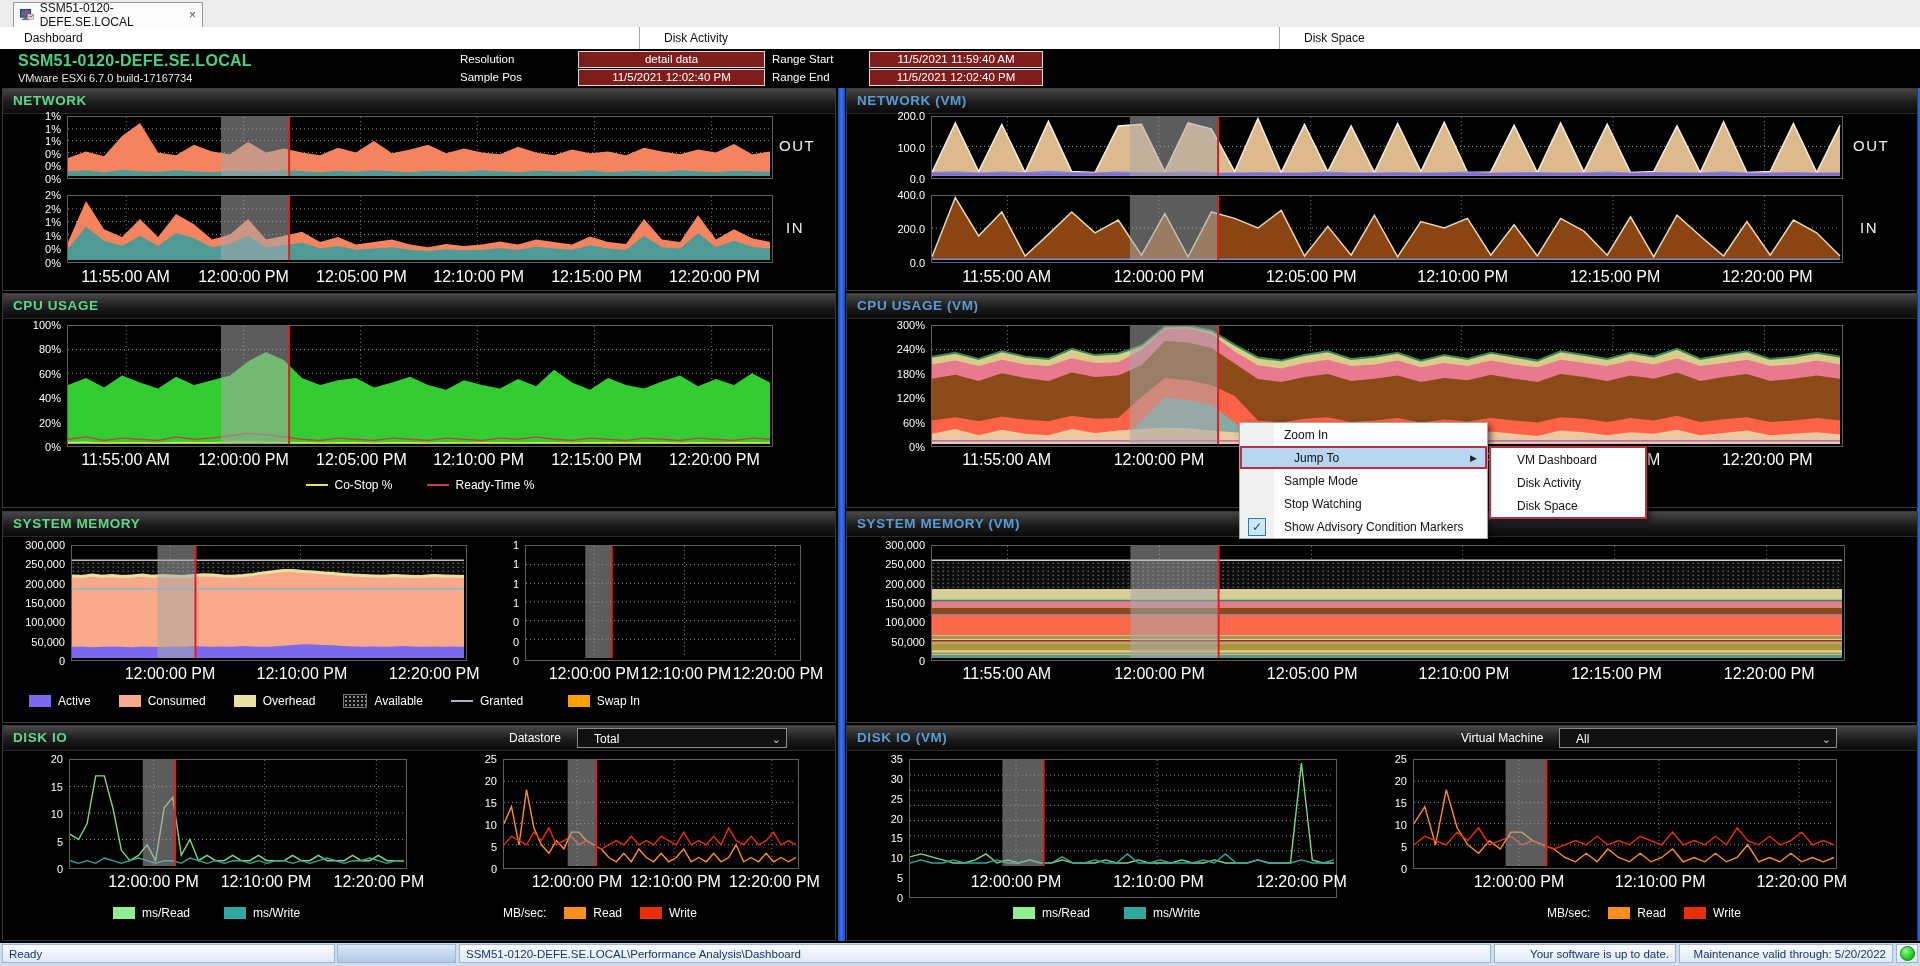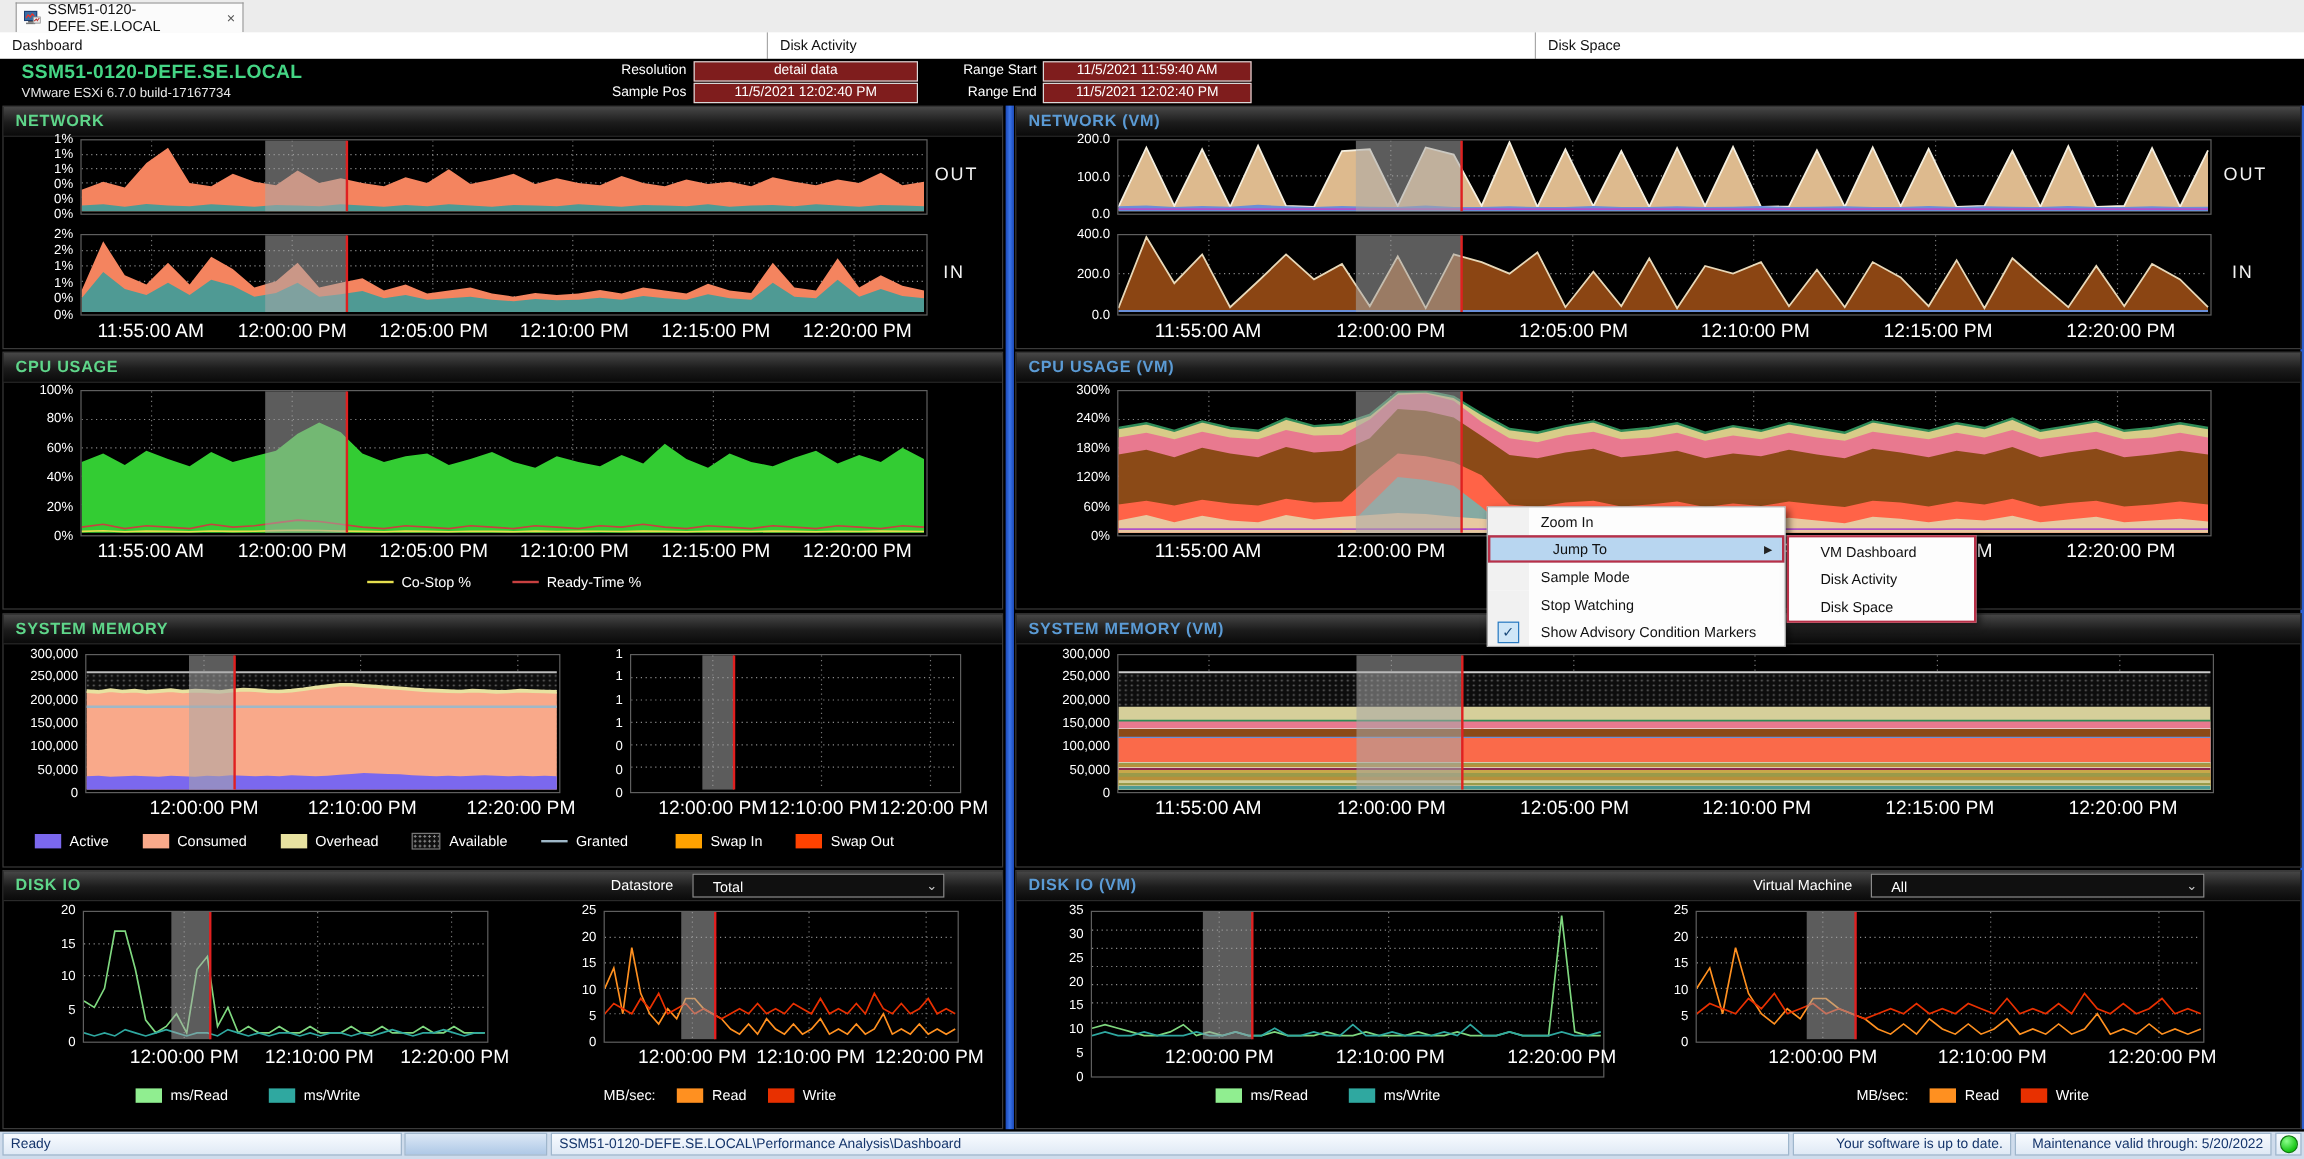--- a/index.html
+++ b/index.html
@@ -5,26 +5,26 @@
   html,body{margin:0;padding:0;background:#000;width:1920px;height:966px;overflow:hidden;
     font-family:"Liberation Sans",sans-serif;-webkit-font-smoothing:antialiased;}
   .abs{position:absolute;}
   
   #tabbar{left:0;top:0;width:1920px;height:27px;background:#ececec;border-bottom:1px solid #c8c8c8;}
   #doc-tab{left:13px;top:2px;width:190px;height:25px;background:#fbfbfb;border:1px solid #9a9a9a;border-bottom:none;
     display:flex;align-items:center;gap:6px;padding:0 6px;box-sizing:border-box;font-size:12px;color:#111;}
   #doc-tab .close{margin-left:auto;color:#555;font-size:12px;cursor:default;}
   #panelheads{left:0;top:27px;width:1920px;height:22px;background:#fff;border-bottom:1px solid #a0a0a0;}
   .panelhead{top:0;height:22px;background:#fff;border-right:1px solid #a8a8a8;font-size:12px;color:#111;
-    display:flex;align-items:center;padding-left:10px;box-sizing:border-box;}
+    display:flex;align-items:center;padding-left:24px;box-sizing:border-box;}
   
   #hdr{left:0;top:49px;width:1920px;height:39px;background:#000;}
   #host{left:18px;top:3px;font-size:16px;font-weight:bold;color:#44d584;letter-spacing:.3px;}
   #sub{left:18px;top:23px;font-size:11px;color:#e8e8e8;}
-  .fld-label{font-size:11.5px;color:#fff;text-align:right;line-height:16px;}
+  .fld-label{font-size:11.5px;color:#fff;line-height:16px;}
   .fld-box{height:15px;background:#7f1d1d;border:1px solid #d8d8d8;color:#fff;font-size:11.5px;
     text-align:center;line-height:15px;}
   
   .section{background:#000;border:1px solid #3a3a3a;box-sizing:border-box;}
   .sechead{position:absolute;left:0;top:0;right:0;height:24px;
     background:linear-gradient(#474747,#1c1c1c 55%,#0a0a0a);border-bottom:1px solid #2a2a2a;}
   .sectitle{position:absolute;left:10px;top:4px;font-size:13.5px;font-weight:600;letter-spacing:.6px;}
   .green{color:#5fd68a;} .blue{color:#5b9bd5;}
   .axis-side{position:absolute;color:#f2f2f2;font-size:15px;letter-spacing:1.5px;}
   
@@ -335,21 +335,21 @@
       </span>
       <span class="item">
         <span class="sw-pat"></span>
         <span>Available</span>
       </span>
       <span class="item">
         <span class="sw-line" style="background: rgb(159, 184, 200);"></span>
         <span>Granted</span>
       </span>
     </div>
-  <div class="legend" style="left:560px;top:182px;gap:28px;">
+  <div class="legend" style="left:560px;top:182px;gap:28px;flex-direction:column;">
       <span class="item">
         <span class="sw-box" style="background: rgb(255, 162, 0);"></span>
         <span>Swap In</span>
       </span>
       <span class="item">
         <span class="sw-box" style="background: rgb(255, 66, 0);"></span>
         <span>Swap Out</span>
       </span>
     </div>
 </div>

